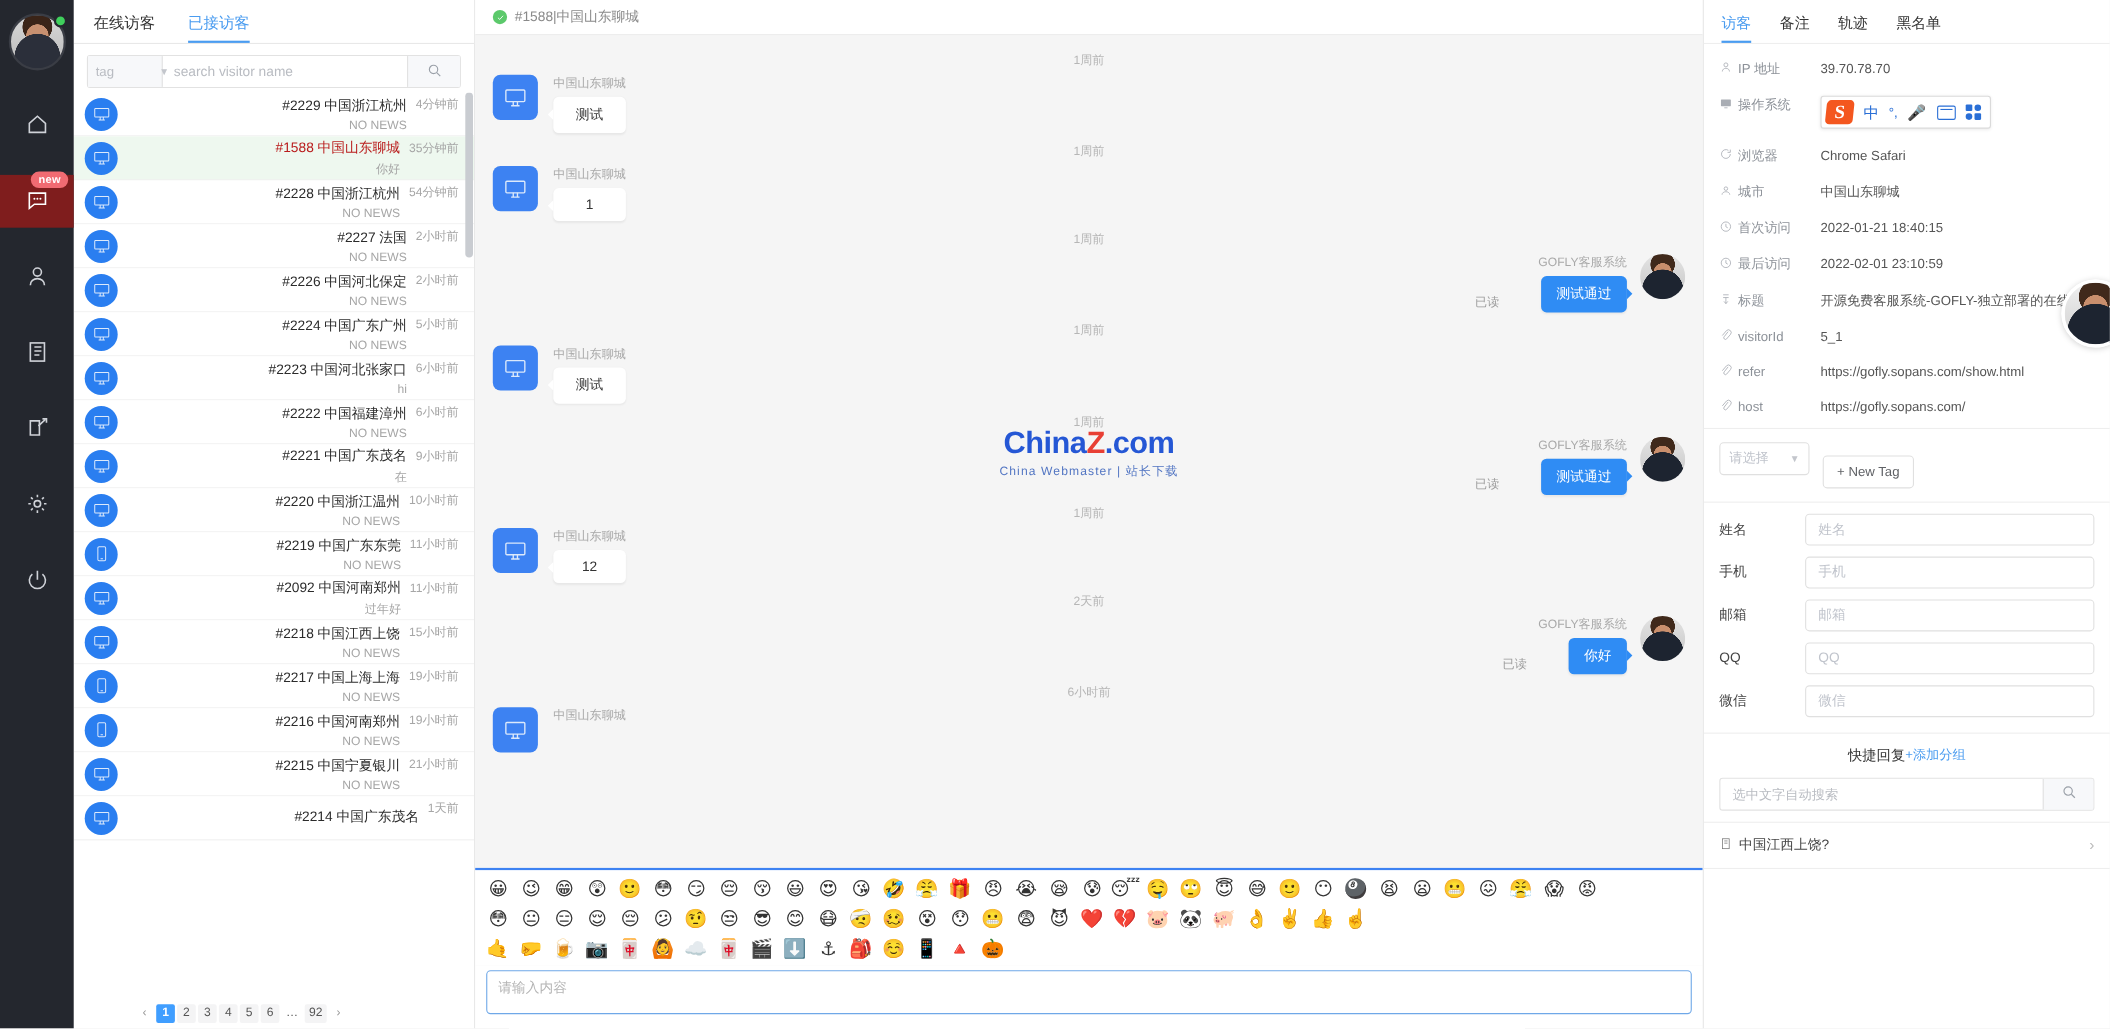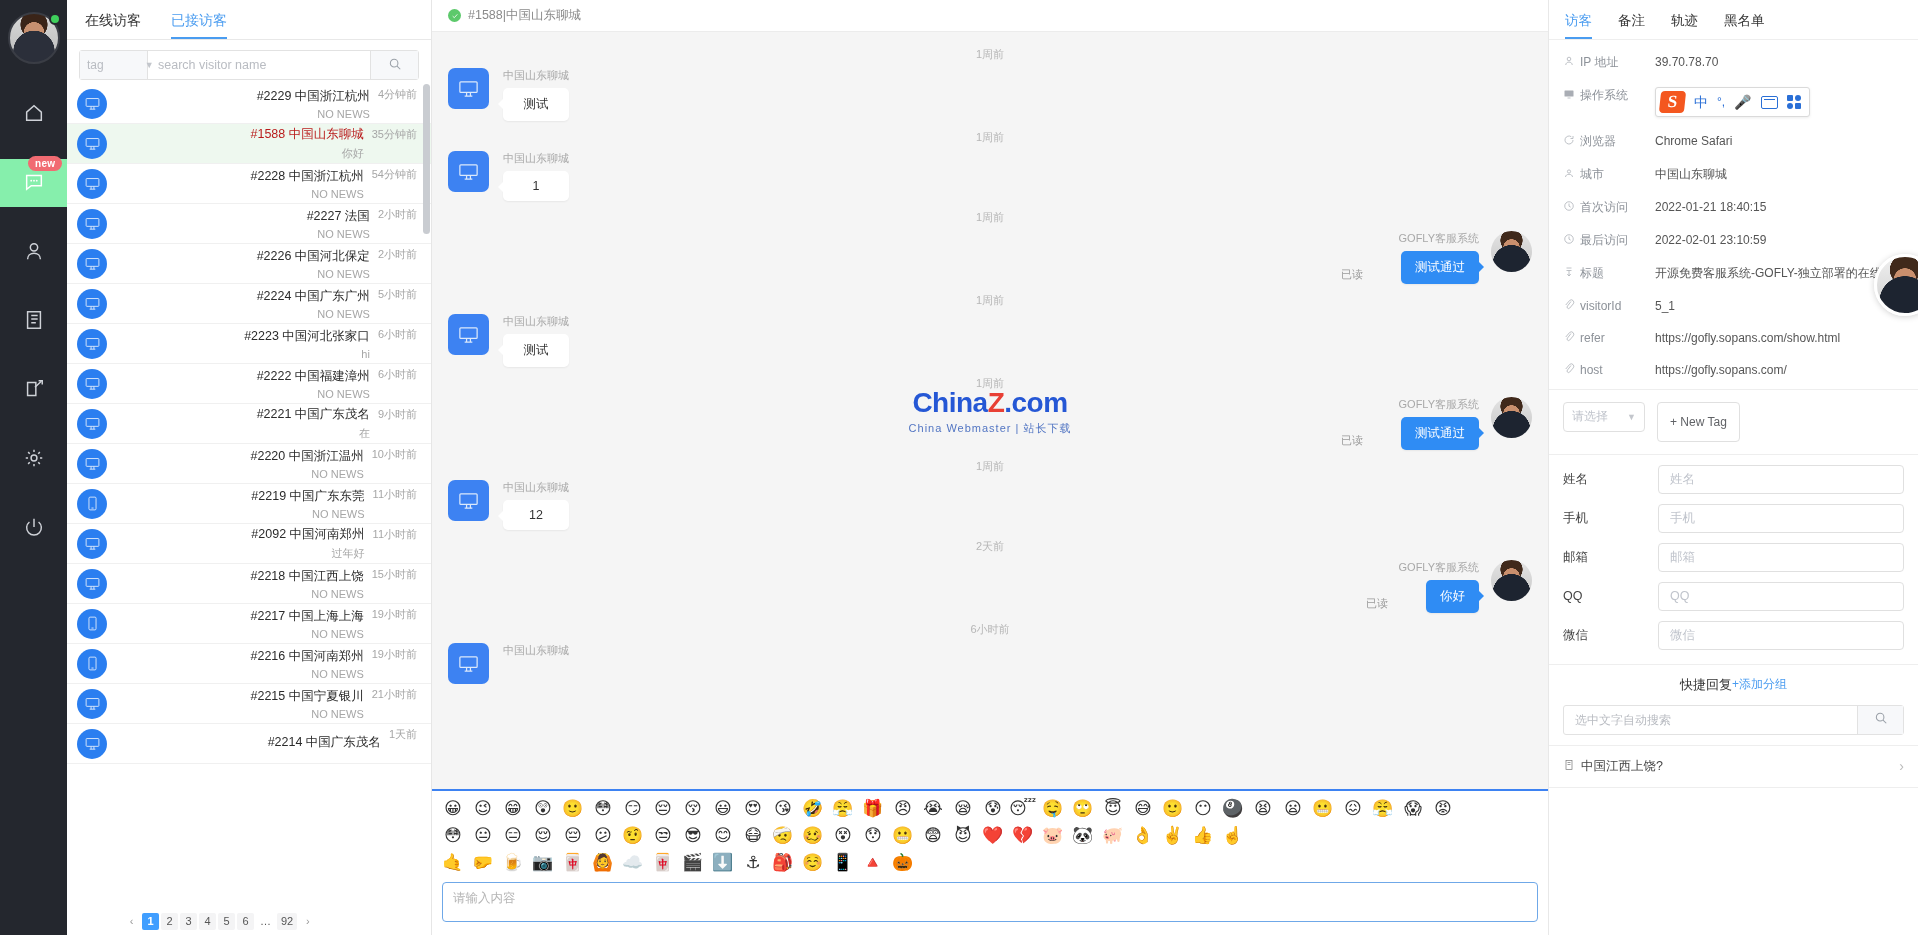--- a/index.html
+++ b/index.html
@@ -31,21 +31,21 @@
   .online-dot {
     position:absolute; right:-1px; top:1px; width:12px;height:12px;border-radius:50%;
     background:#3fcf5c; border:2px solid #24272e;
   }
   .rail-items { margin-top:26px; width:100%; }
   .rail-item {
     width:100%; height:48px; display:flex; align-items:center; justify-content:center;
     position:relative; cursor:pointer; margin-bottom:21px;
   }
   .rail-item svg { width:22px;height:22px; stroke:#cfd2d8; fill:none; stroke-width:1.6; }
-  .rail-item.active { background:#86efac; }
+  .rail-item.active { background:#7f1d1d; }
   .rail-item.active svg { stroke:#fff; }
   .rail-badge {
     position:absolute; top:-3px; left:28px;
     background:#f16b72; color:#fff; font-size:10px; font-weight:bold;
     border-radius:9px; padding:2px 7px; line-height:1.1; letter-spacing:.3px;
   }
 
   
   .list-col {
     width:365px; flex:none; background:#fff;
@@ -245,26 +245,26 @@
     border:3px solid #fff; box-shadow:0 1px 6px rgba(0,0,0,.18); z-index:20;
   }
 
   .tag-sec { display:flex; gap:12px; padding:12px 14px; border-top:1px solid #eee; border-bottom:1px solid #eee;}
   .tag-sel {
     width:82px;height:30px;border:1px solid #e0e0e0;border-radius:4px;
     display:flex;align-items:center;justify-content:space-between;padding:0 8px;
     color:#c0c4cc;font-size:12px;cursor:pointer;
   }
   .new-tag-btn {
-    height:40px;border:1px solid #e0e0e0;border-radius:4px; padding:0 12px;
-    display:flex;align-items:center; font-size:12px;color:#606266;cursor:pointer;background:#fff;
+    height:30px;border:1px solid #e0e0e0;border-radius:4px; padding:0 12px;
+    display:flex;align-items:center; font-size:12px;color:#606266;cursor:pointer;background:#fff;margin-top:12px;
   }
 
   .form-sec { padding:10px 14px 4px 14px; }
-  .fr { display:flex; align-items:center; margin-bottom:10px;gap:17px; }
+  .fr { display:flex; align-items:center; margin-bottom:10px; }
   .fr-label { width:78px; flex:none; font-size:12.5px; color:#444; }
   .fr input {
     flex:1; height:29px; border:1px solid #e0e0e0; border-radius:4px;
     padding:0 11px; font-size:12.5px; outline:none; font-family:inherit; color:#444;
   }
   .fr input::placeholder{ color:#c0c4cc; }
 
   .quick-head {
     display:flex; align-items:center; justify-content:center;
     padding:11px 14px; border-top:1px solid #eee; font-size:13px; color:#333;

